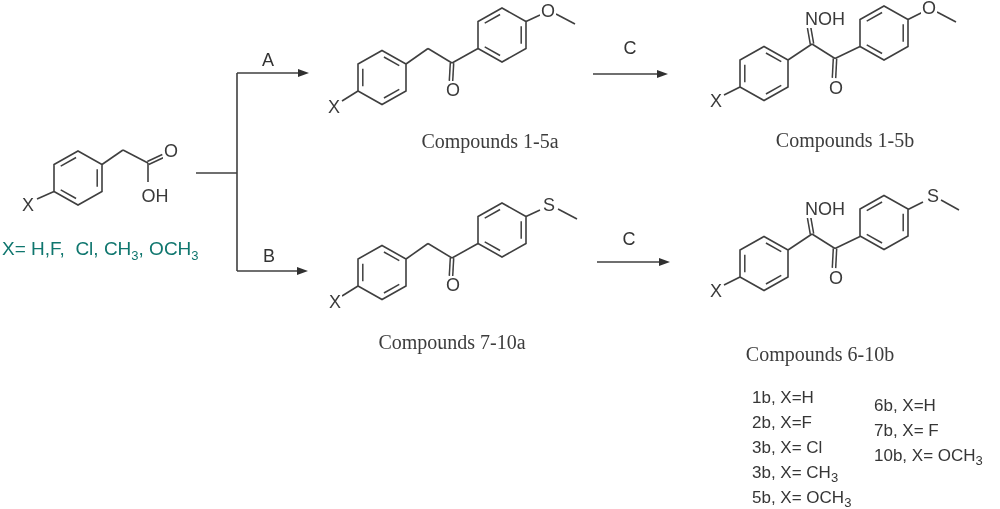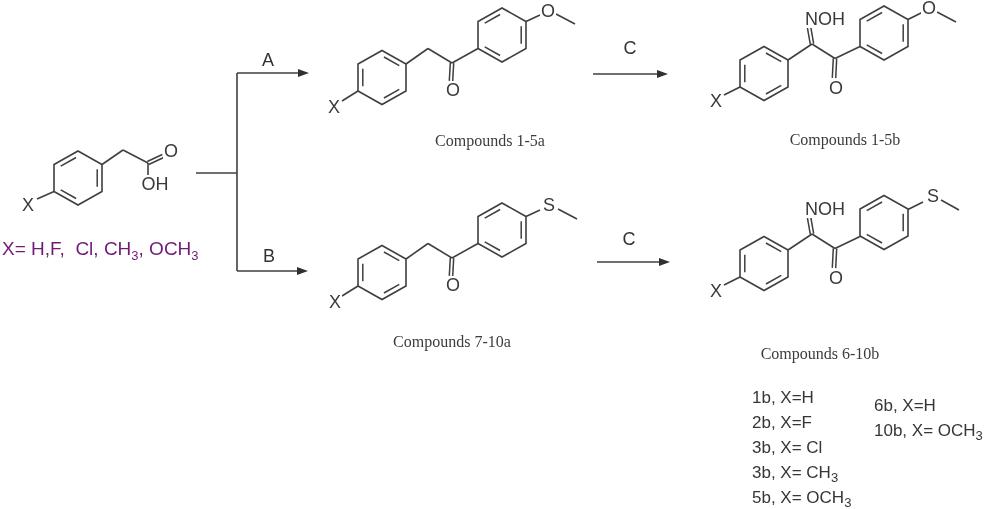--- a/index.html
+++ b/index.html
@@ -12,25 +12,25 @@
     position:absolute;transform:translate(-50%,-50%);
     font-size:18px;line-height:1;color:#3a3a3a;background:#fff;padding:0 1px;
     white-space:nowrap;
   }
   .step{
     position:absolute;transform:translate(-50%,-50%);
     font-size:18px;line-height:1;color:#333;
   }
   .caption{
     position:absolute;transform:translate(-50%,-50%);
-    font-family:"Liberation Serif",serif;font-size:16px;color:#3c3c3c;
+    font-family:"Liberation Serif",serif;font-size:20px;color:#3c3c3c;
     white-space:nowrap;
   }
   .legend{
-    position:absolute;left:2px;top:238px;font-size:19px;color:#701a75;
+    position:absolute;left:2px;top:238px;font-size:19px;color:#0f766e;
     white-space:pre;
   }
   .legend sub,.crow sub{font-size:13px;}
   .clist{position:absolute;top:385px;}
   .col1{left:752px;}
   .col2{left:874px;margin-top:8px;}
   .crow{height:25px;line-height:25px;font-size:17px;color:#363636;white-space:pre;}
 </style>
 </head>
 <body>
@@ -131,21 +131,21 @@
         <polygon points="308,271 297,267 297,275" fill="#303030"></polygon>
         <line x1="593" y1="74" x2="661" y2="74" stroke="#3f3f3f" stroke-width="1.6"></line>
         <polygon points="668,74 657,70 657,78" fill="#303030"></polygon>
         <line x1="597" y1="262" x2="663" y2="262" stroke="#3f3f3f" stroke-width="1.6"></line>
         <polygon points="670,262 659,258 659,266" fill="#303030"></polygon>
       </g>
     </svg>
 
   <span class="atom" style="left:28px;top:205px">X</span>
   <span class="atom" style="left:171px;top:151px">O</span>
-  <span class="atom" style="left:155px;top:184px">OH</span>
+  <span class="atom" style="left:155px;top:196px">OH</span>
 
   <div class="legend"><span>X= H,F,  Cl, CH</span><sub>3</sub><span>, OCH</span><sub>3</sub></div>
 
   <span class="step" style="left:268px;top:60px">A</span>
   <span class="step" style="left:269px;top:256px">B</span>
   <span class="step" style="left:630px;top:48px">C</span>
   <span class="step" style="left:629px;top:239px">C</span>
 
   <span class="atom" style="left:334px;top:107px">X</span>
   <span class="atom" style="left:453px;top:90px">O</span>
@@ -171,16 +171,17 @@
 
   <div class="clist col1">
     <div class="crow"><span>1b, X=H</span><sub></sub></div>
     <div class="crow"><span>2b, X=F</span><sub></sub></div>
     <div class="crow"><span>3b, X= Cl</span><sub></sub></div>
     <div class="crow"><span>3b, X= CH</span><sub>3</sub></div>
     <div class="crow"><span>5b, X= OCH</span><sub>3</sub></div>
   </div>
   <div class="clist col2">
     <div class="crow"><span>6b, X=H</span><sub></sub></div>
+    <div class="crow"><span>7b, X= F</span><sub></sub></div>
     <div class="crow"><span>10b, X= OCH</span><sub>3</sub></div>
   </div>
 
 </div>
 
 </body></html>

